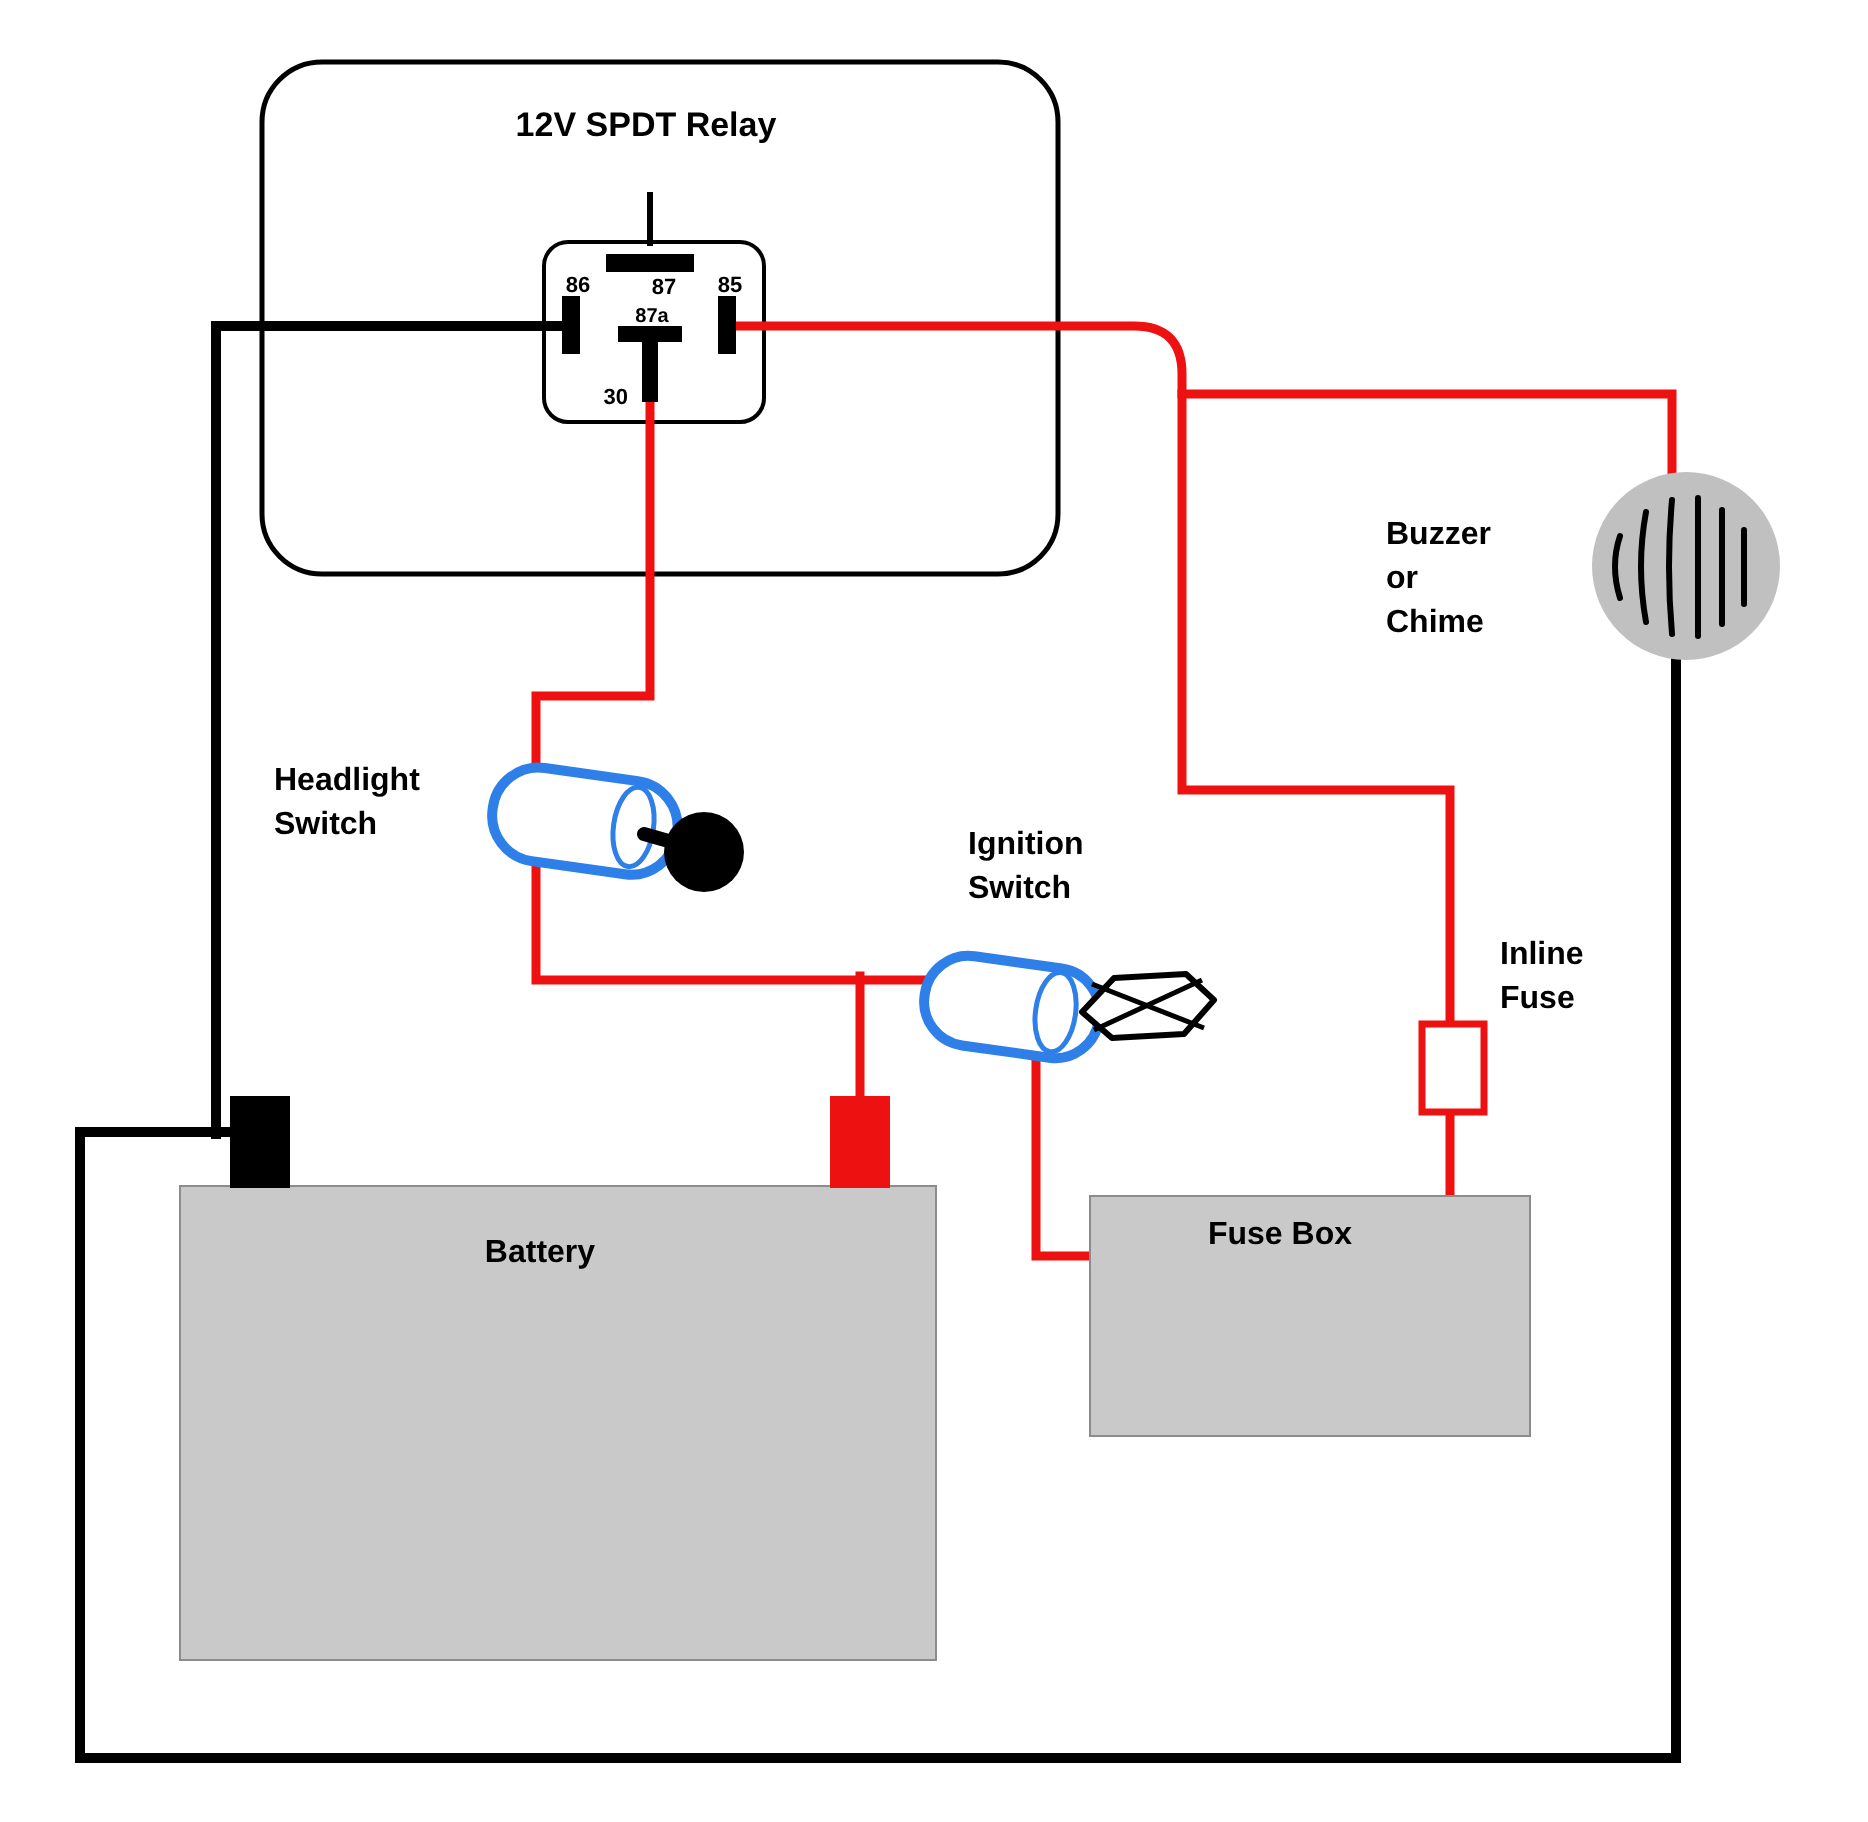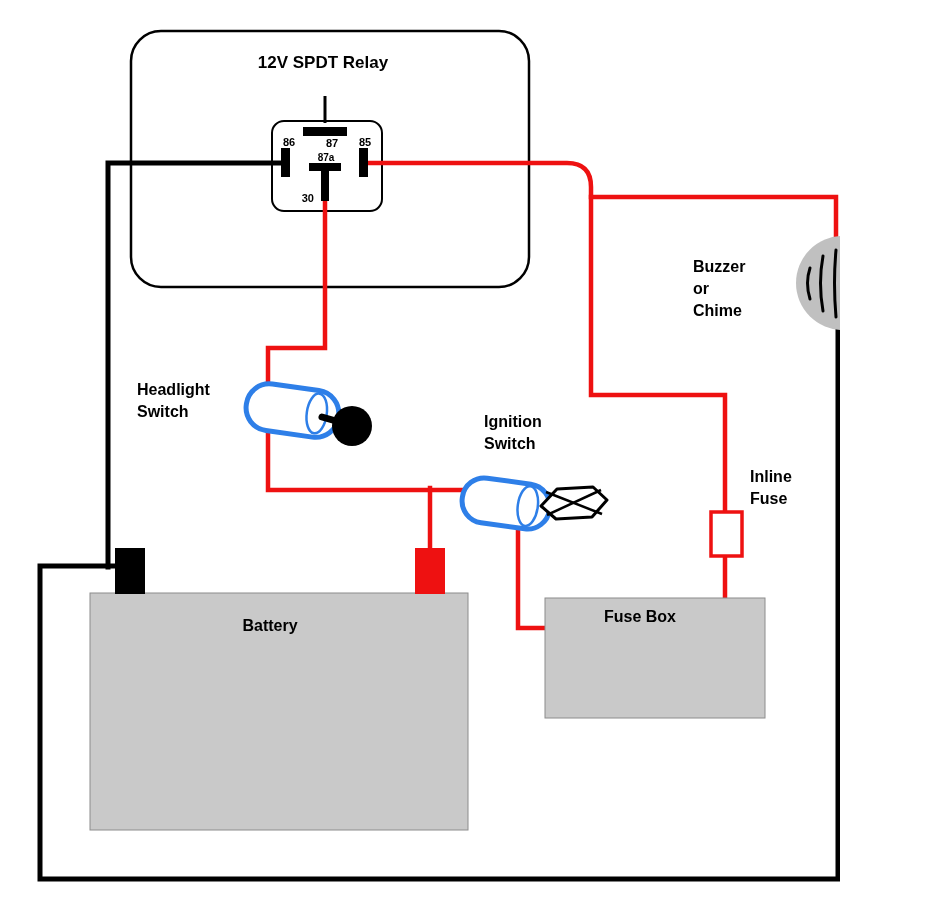--- a/index.html
+++ b/index.html
@@ -1,16 +1,16 @@
 <!DOCTYPE html>
 <html><head>
 <meta charset="utf-8">
 <style>
   html,body{margin:0;padding:0;background:#ffffff;}
-  .stage{position:relative;width:840px;height:911px;background:#ffffff;overflow:hidden;}
+  .stage{position:relative;width:934px;height:911px;background:#ffffff;overflow:hidden;}
   svg{display:block;}
   text{font-family:"Liberation Sans","DejaVu Sans",sans-serif;font-weight:bold;fill:#000;}
   .t17{font-size:17px;}
   .t16{font-size:16px;}
   .t11{font-size:11px;}
   .t10{font-size:10px;}
   .box{fill:#ffffff;stroke:#000000;stroke-width:2.5;}
   .thin{stroke-width:2;}
   .stub{stroke:#000000;stroke-width:3;}
   .pin{fill:#000000;stroke:none;}

